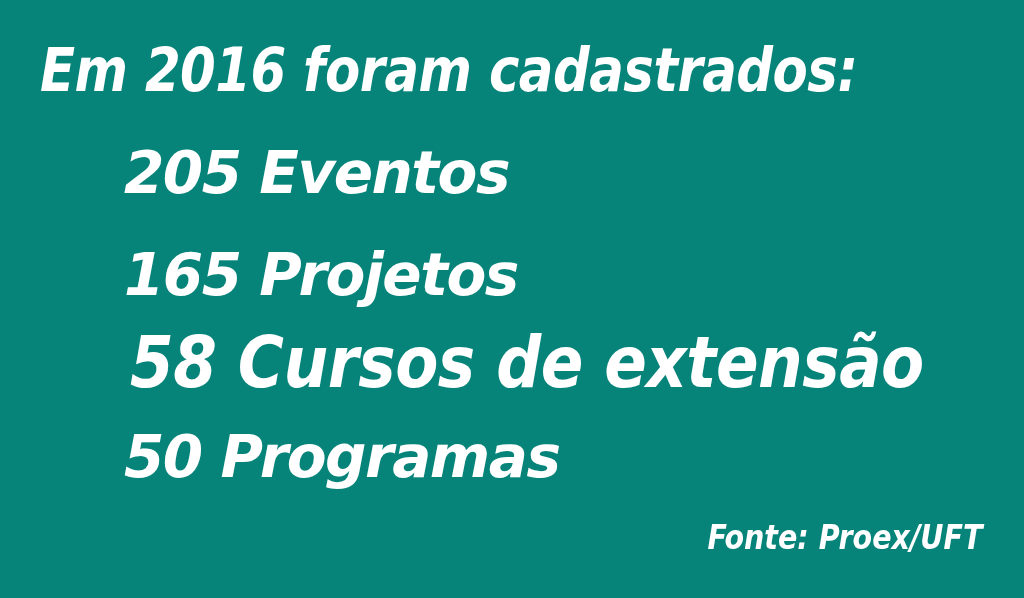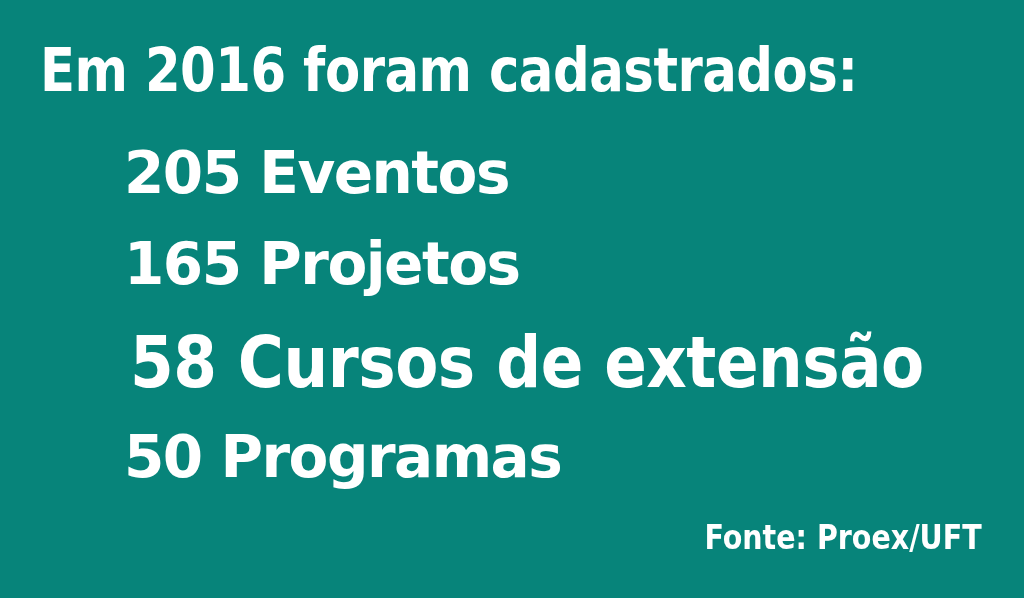--- a/index.html
+++ b/index.html
@@ -15,20 +15,21 @@
     font-family: "Liberation Sans", "DejaVu Sans", sans-serif;
   }
 
   #infographic {
     position: relative;
     width: 1024px;
     height: 598px;
     background: #07847A;
     box-sizing: border-box;
     overflow: hidden;
+    font-style: italic;
   }
 
   
   .headline {
     position: absolute;
     left: 40px;
     top: 39px;
     width: 950px;
     color: #FFFFFF;
     font-family: "Liberation Sans Narrow", "DejaVu Sans Condensed", "Liberation Sans", sans-serif;
@@ -81,21 +82,21 @@
 
   .stat-item .stat-number {
     display: inline;
   }
 
   .stat-item .stat-label {
     display: inline;
   }
 
   .stat-item.row-0 { top: 14px;  }
-  .stat-item.row-1 { top: 105px; }
+  .stat-item.row-1 { top: 116px; }
   .stat-item.row-2 { top: 196px; left: 130px; }
   .stat-item.row-3 { top: 298px; }
 
   
   .source-credit {
     position: absolute;
     right: 42px;
     top: 521px;
     color: #FFFFFF;
     font-family: "Liberation Sans Narrow", "DejaVu Sans Condensed", "Liberation Sans", sans-serif;

